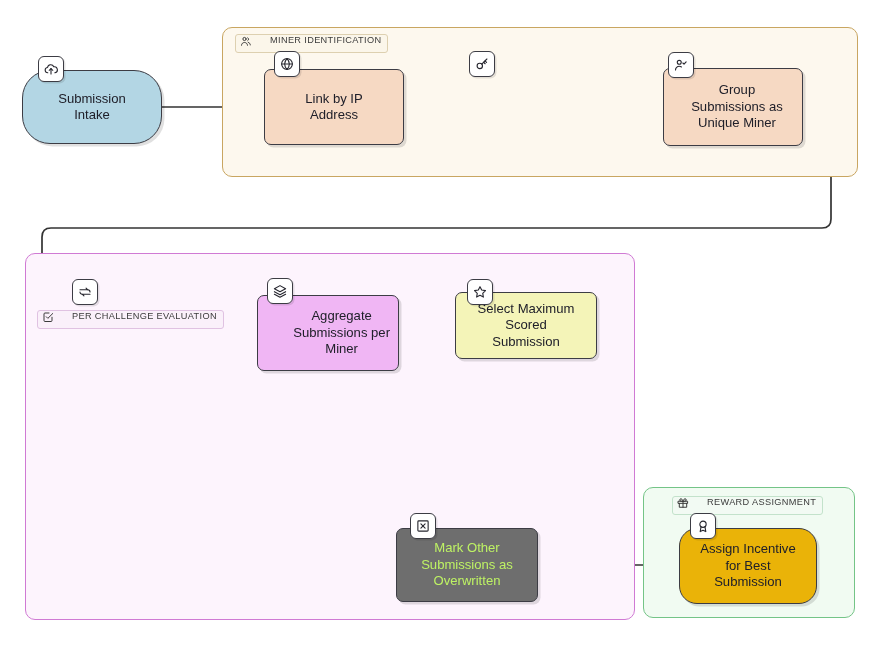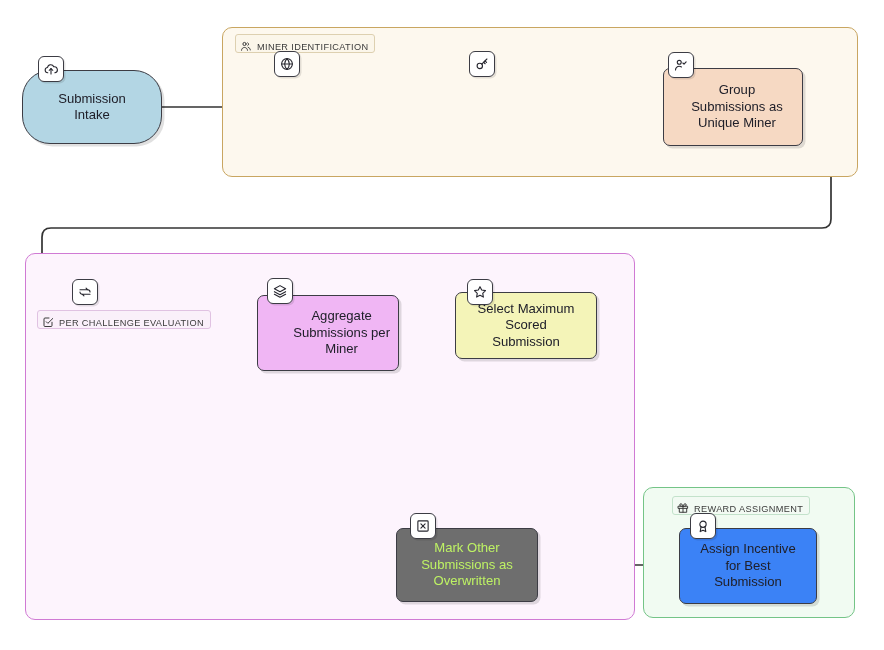--- a/index.html
+++ b/index.html
@@ -9,21 +9,21 @@
     -webkit-font-smoothing:antialiased;
   }
   #canvas{position:relative;width:884px;height:650px;background:#ffffff;}
 
   
   #edges{position:absolute;left:0;top:0;width:884px;height:650px;pointer-events:none;}
 
   
   .group{position:absolute;border-radius:10px;box-sizing:border-box;}
   .group-label{
-    position:absolute;display:flex;align-items:flex-end;gap:5px;
+    position:absolute;display:flex;align-items:flex-start;gap:18px;
     height:17px;padding:0 6px 0 4px;
     background:#fbfaf6;border:1px solid #d9d3c4;border-radius:3px;
     font-size:9.2px;letter-spacing:.35px;color:#3b3b3b;
     white-space:nowrap;
   }
   .group-label svg{display:block;}
 
   .g-miner{background:#fdf8ee;border:1.6px solid #c9a661;}
   .g-miner .group-label{background:#fbf6ea;border-color:#ddd0b0;}
   .g-eval{background:#fdf4fd;border:1.6px solid #d07ad4;}
@@ -38,21 +38,21 @@
     display:flex;align-items:center;justify-content:center;
     text-align:center;font-size:13.1px;line-height:16.4px;
     color:#20202a;padding:4px 8px;
     box-shadow:2.5px 2.5px 0 rgba(0,0,0,.12);
   }
   .node.start{border-radius:28px;background:#b3d6e4;}
   .n-orange{background:#f6d9c3;}
   .n-purple{background:#f0b6f4;}
   .n-yellow{background:#f4f4b8;}
   .n-grey{background:#6e6e6e;color:#bef264;border-color:#3c3c44;}
-  .n-green{background:#3b82f6;}
+  .n-green{background:#eab308;border-radius:18px;}
 
   
   .badge{
     position:absolute;width:24px;height:24px;
     background:#ffffff;border:1.6px solid #3c3c44;border-radius:6px;
     display:flex;align-items:center;justify-content:center;
     box-shadow:1.5px 1.5px 0 rgba(0,0,0,.10);
     z-index:5;
   }
   .badge svg{display:block;}
@@ -132,20 +132,26 @@
     </div>
   </div>
 
   <div class="badge" style="left:274px;top:51px;">
     <svg width="14" height="14" viewBox="0 0 24 24" fill="none" stroke="#26262e" stroke-width="1.9" stroke-linecap="round" stroke-linejoin="round">
       <circle cx="12" cy="12" r="9.2"></circle>
       <path d="M2.8 12h18.4"></path>
       <path d="M12 2.8c2.6 2.7 4 5.9 4 9.2s-1.4 6.5-4 9.2c-2.6-2.7-4-5.9-4-9.2s1.4-6.5 4-9.2z"></path>
     </svg>
   </div>
+  <div class="node n-orange" style="left:264px;top:69px;width:140px;height:76px;">
+    <div>
+      <div>Link by IP</div>
+      <div>Address</div>
+    </div>
+  </div>
 
   <div class="badge" style="left:469px;top:51px;">
     <svg width="14" height="14" viewBox="0 0 24 24" fill="none" stroke="#26262e" stroke-width="1.9" stroke-linecap="round" stroke-linejoin="round">
       <circle cx="8.2" cy="15.4" r="4.6"></circle>
       <path d="M11.6 12.1L20.4 3.4"></path>
       <path d="M17.2 6.6l2.6 2.6"></path>
       <path d="M14.8 9l2.6 2.6"></path>
     </svg>
   </div>
 

